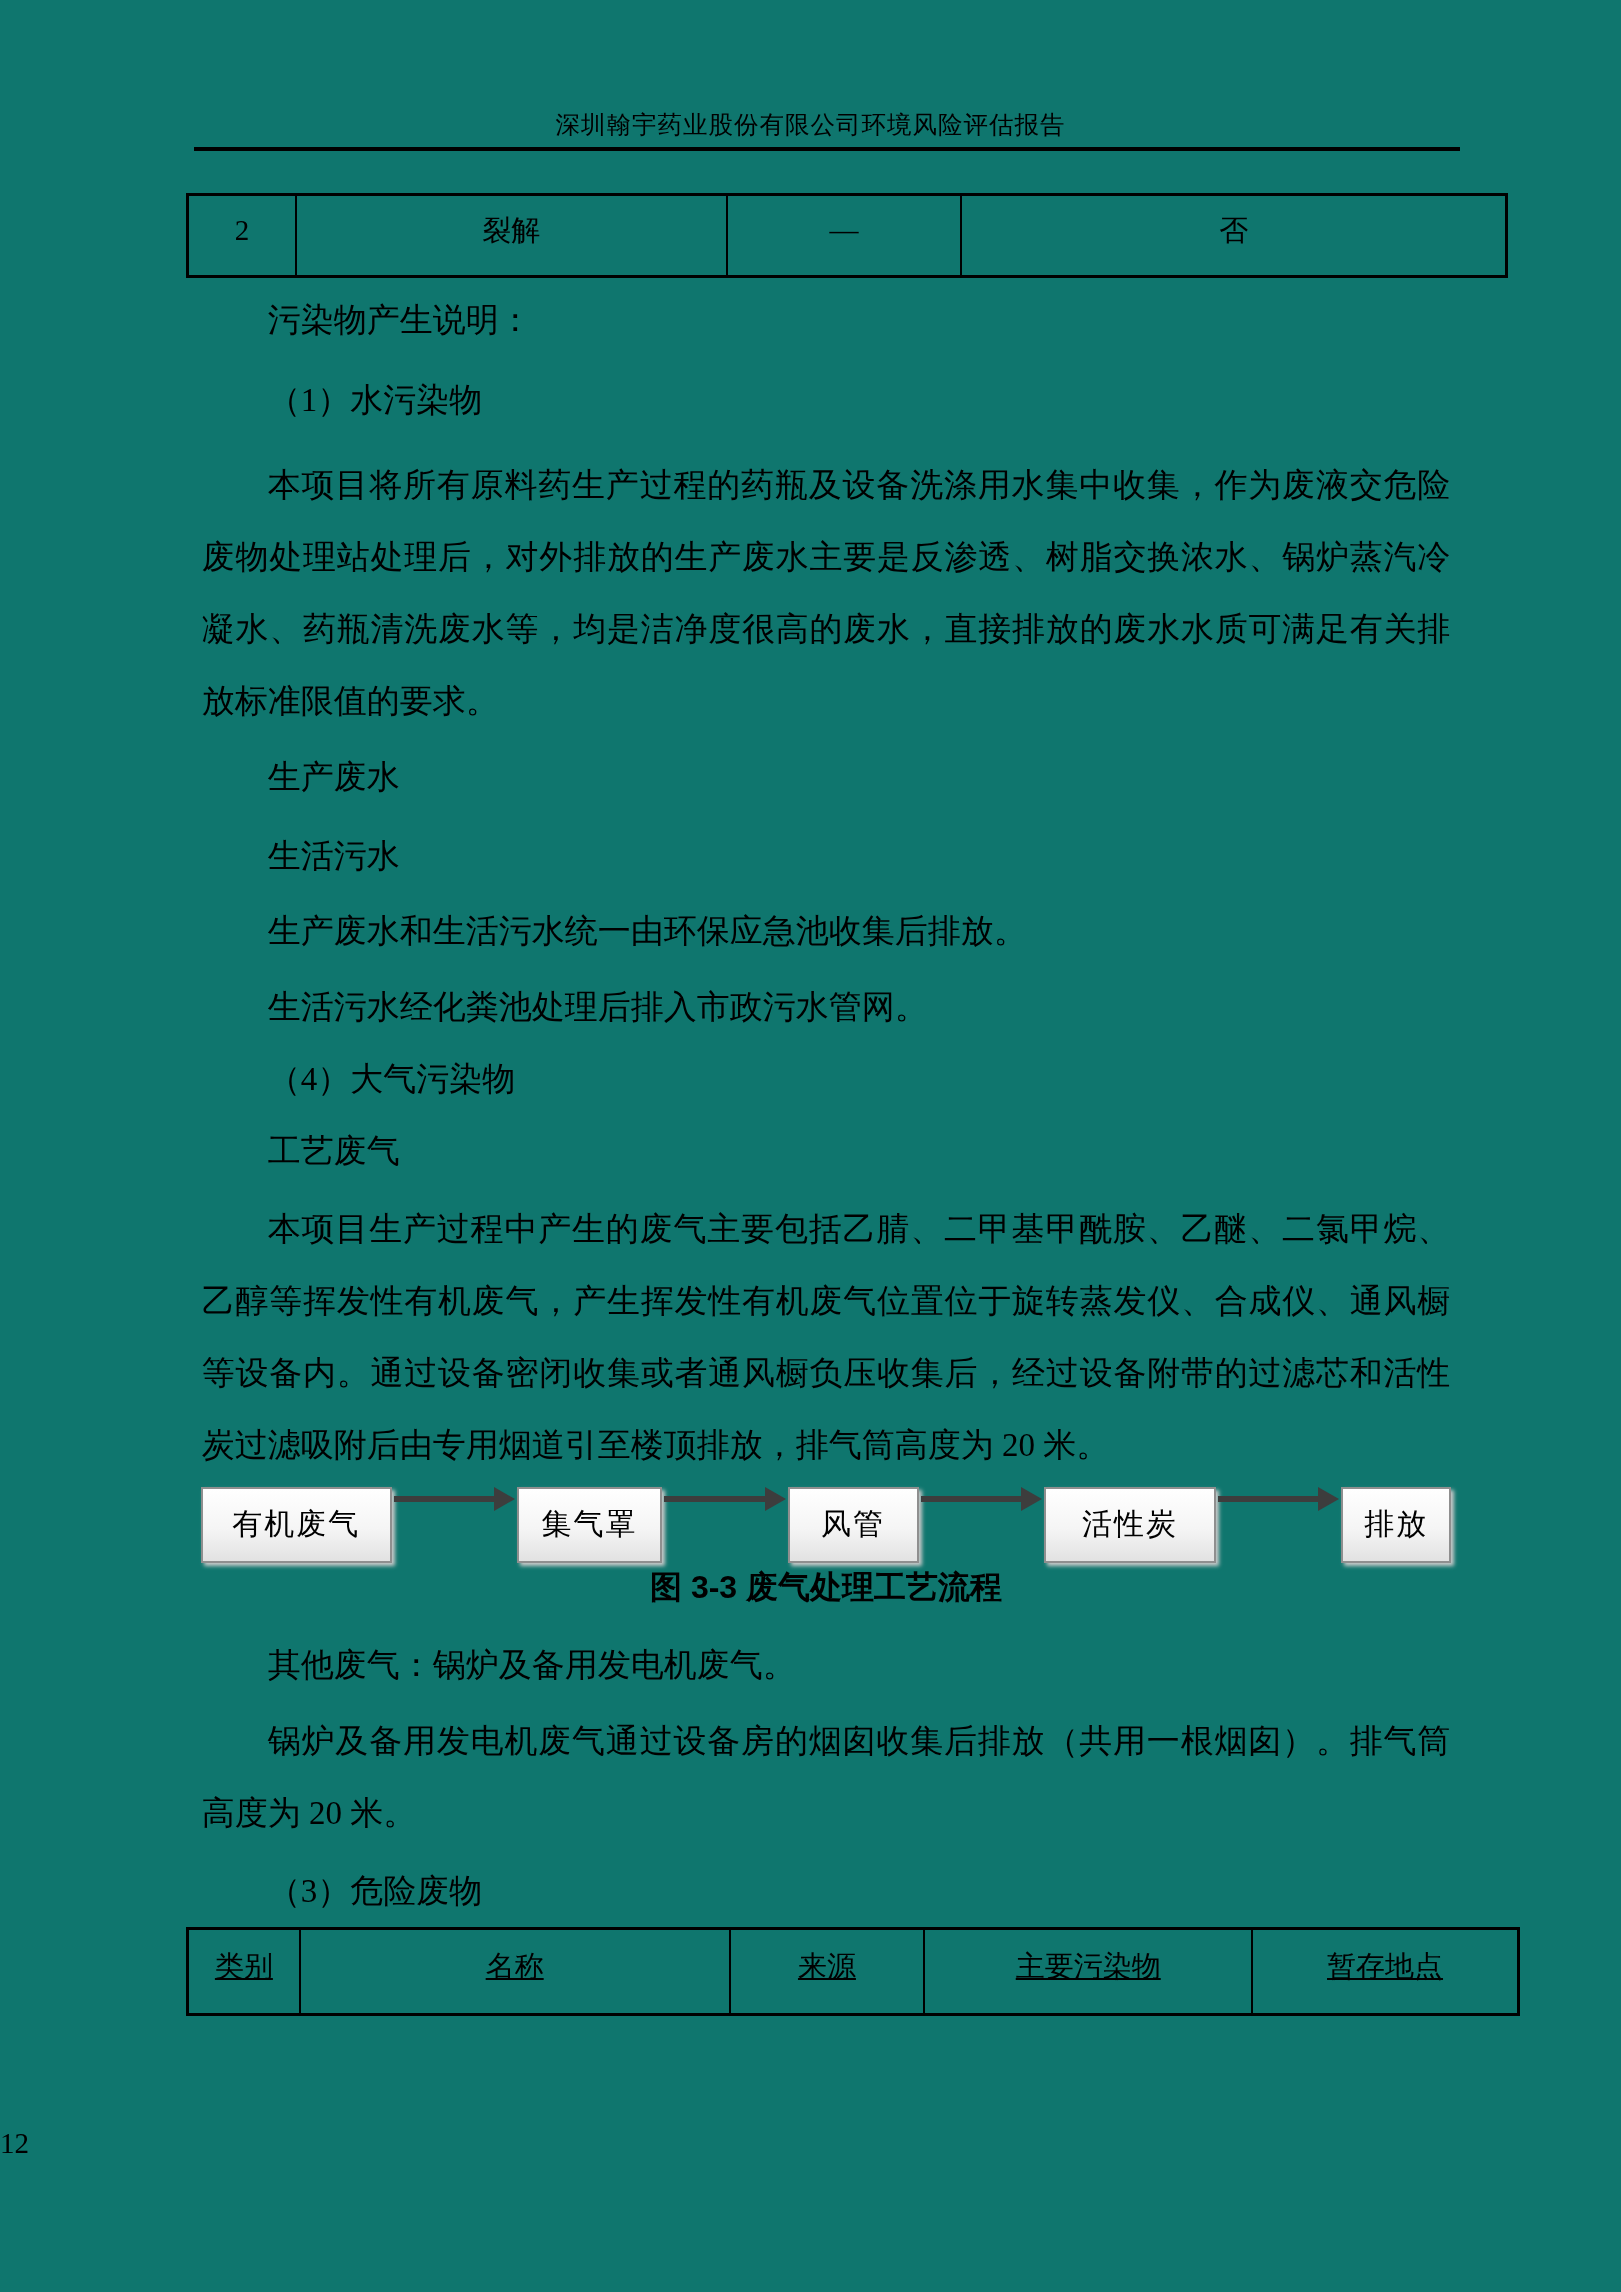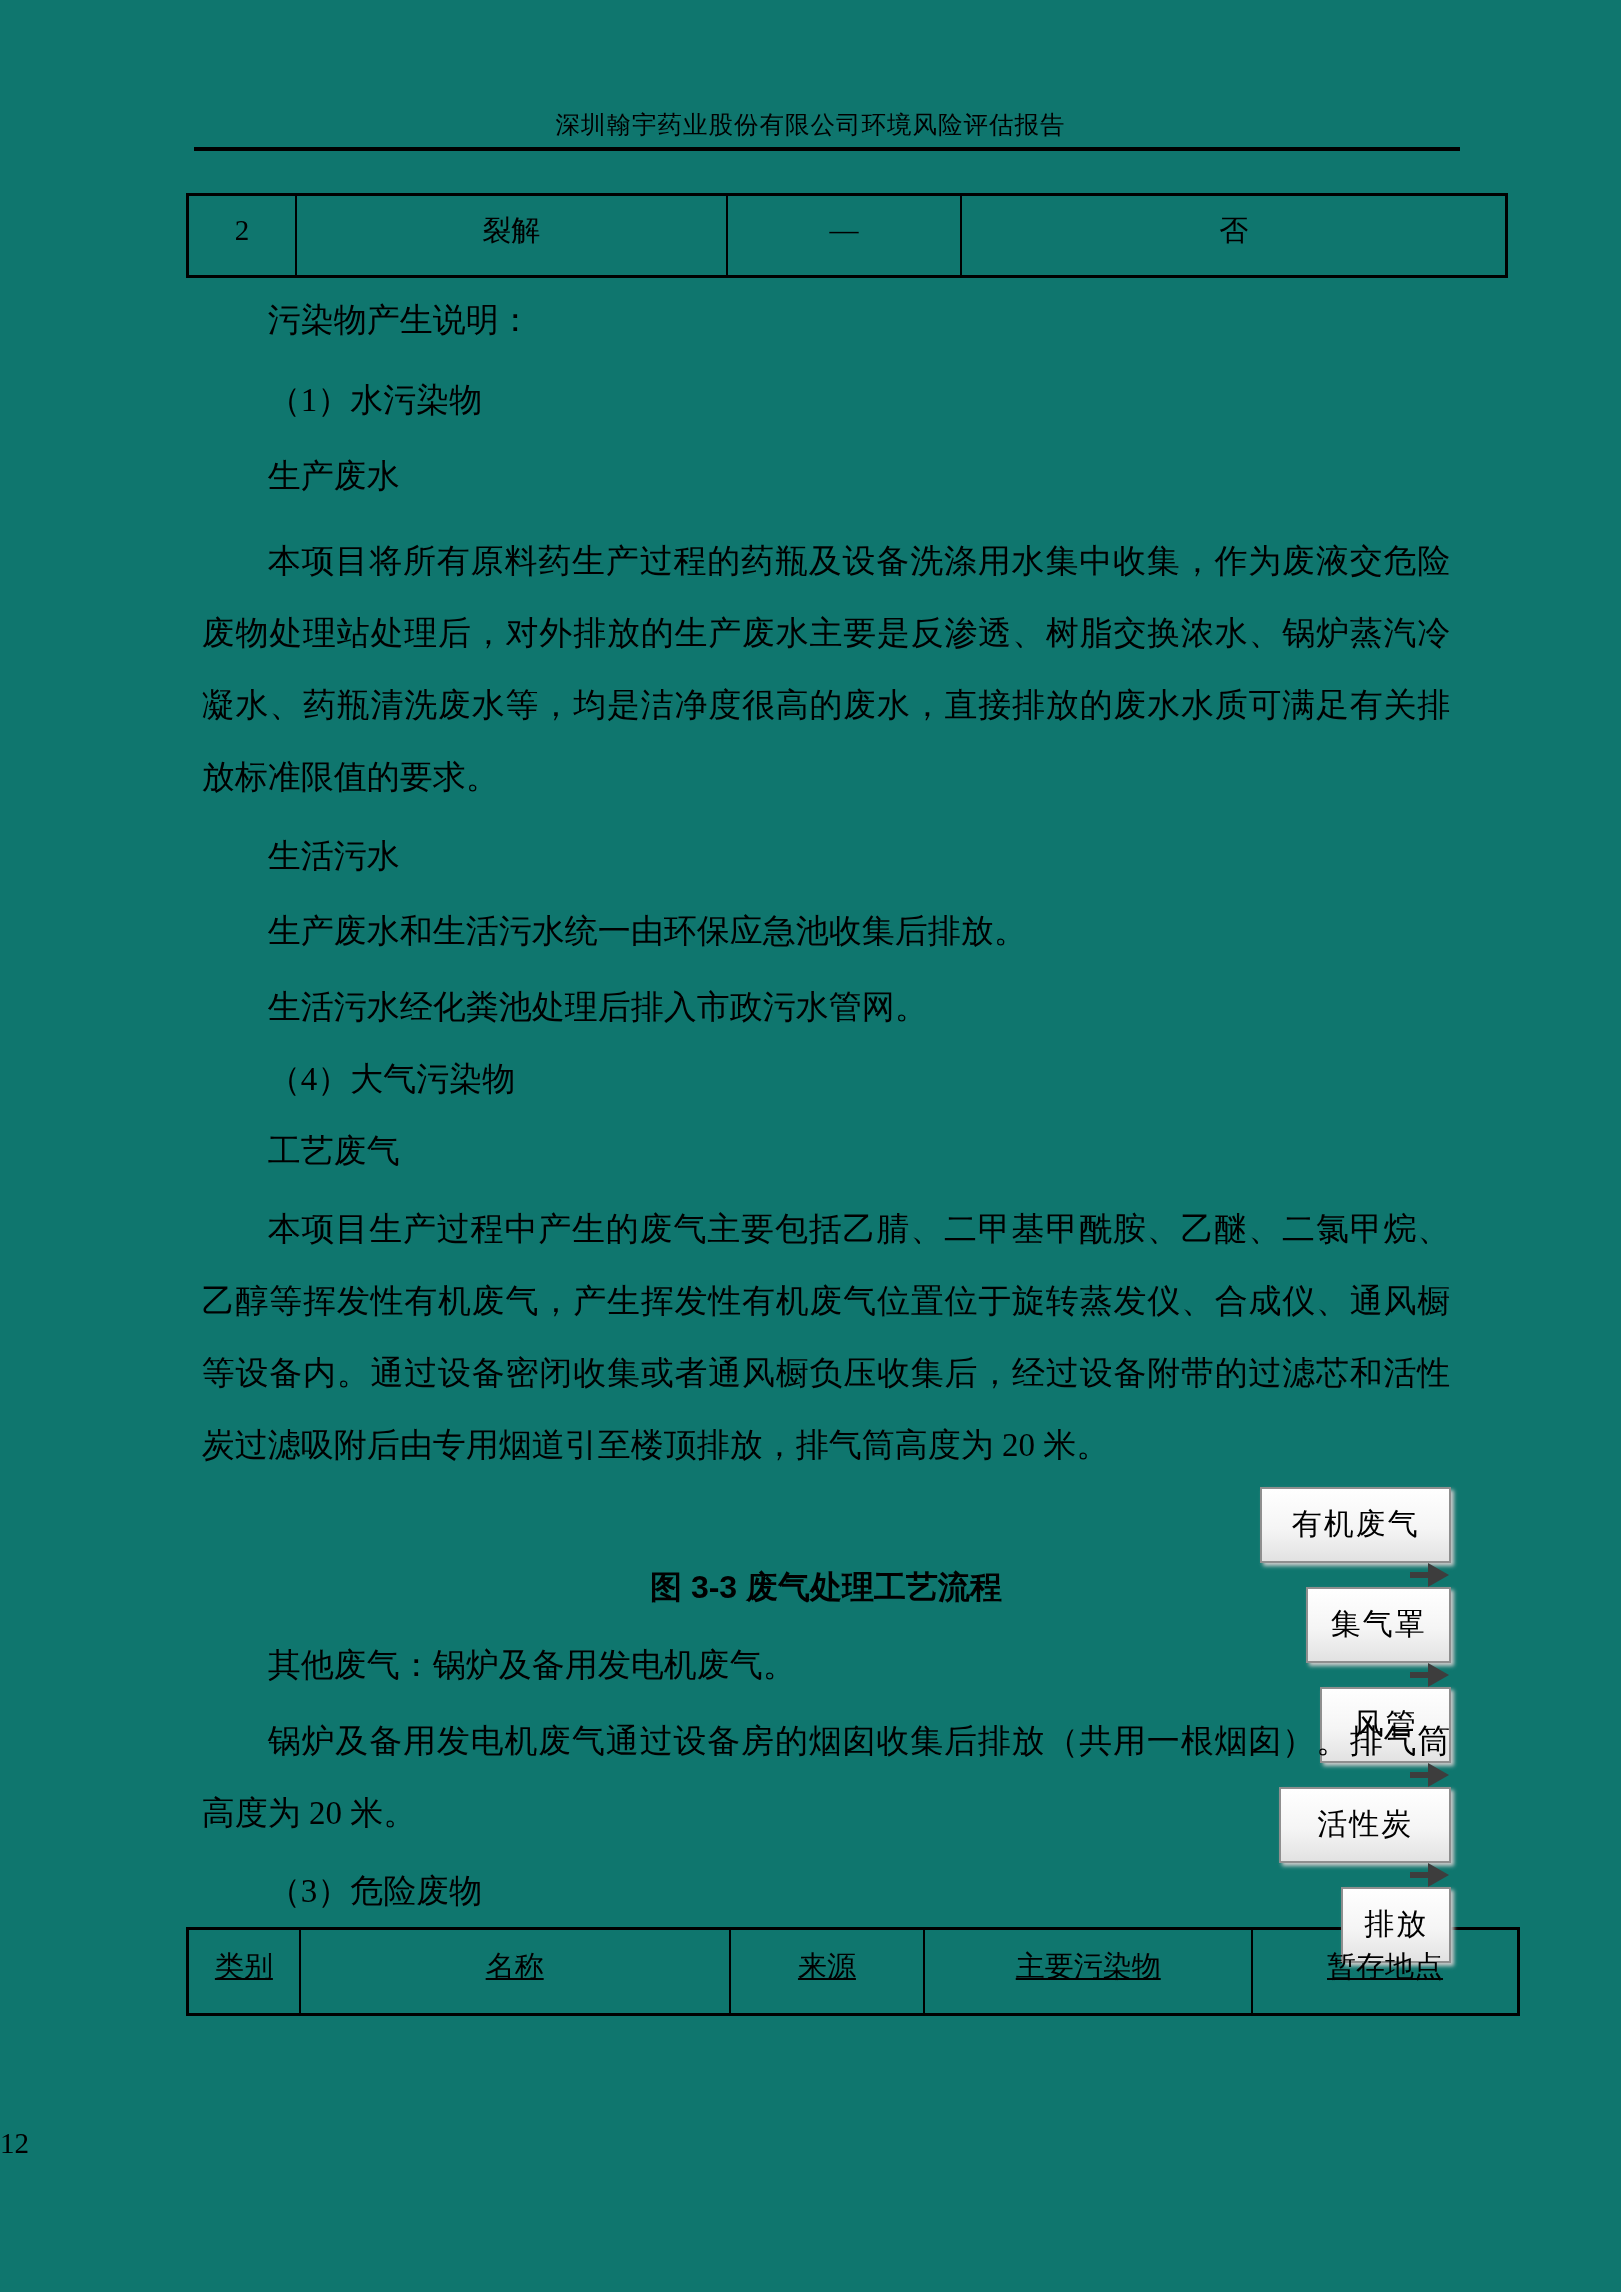--- a/index.html
+++ b/index.html
@@ -23,21 +23,21 @@
     font-weight:normal; font-size:29px; padding:0 3.9px 9.8px 3.9px;
   }
   .tbl-top tr  { height:82px; }
   .tbl-bottom tr { height:86px;text-decoration:underline; }
 
   p.line {
     margin:0 15.7px; line-height:72px; font-size:33px;
     text-indent:2em; text-align:justify; text-align-last:left;
   }
 
-  .flow { display:flex; align-items:flex-end; height:76px; margin:5.9px 14.7px 0 14.7px;flex-direction:column; }
+  .flow { display:flex; align-items:flex-start; height:76px; margin:5.9px 14.7px 0 14.7px; }
   .fbox {
     height:76px; box-sizing:border-box; flex:0 0 auto;
     border:2px solid #8f8f8f;
     background:linear-gradient(180deg,#ffffff 0%,#f5f5f5 55%,#e2e2e2 100%);
     box-shadow:2.9px 2.9px 3.9px #c9c9c9;
     display:flex; align-items:center; justify-content:center;
     font-size:30px; letter-spacing:2px;
   }
   .arrow { flex:1 1 auto; display:flex; align-items:center; min-width:39px; padding:0 2px; }
   .arrow .shaft { flex:1; height:5.9px; background:#3d3d3d; }
@@ -75,22 +75,22 @@
         <td style="width:98px">2</td>
         <td style="width:421px">裂解</td>
         <td style="width:225px">—</td>
         <td style="width:535px">否</td>
       </tr>
     </tbody>
       </table>
 
     <p class="line" style="margin-top:5.9px">污染物产生说明：</p>
     <p class="line" style="margin-top:7.8px">（1）水污染物</p>
+    <p class="line" style="margin-top:13.7px">本项目将所有原料药生产过程的药瓶及设备洗涤用水集中收集，作为废液交危险废物处理站处理后，对外排放的生产废水主要是反渗透、树脂交换浓水、锅炉蒸汽冷凝水、药瓶清洗废水等，均是洁净度很高的废水，直接排放的废水水质可满足有关排放标准限值的要求。</p>
     <p class="line" style="margin-top:3.9px">生产废水</p>
-    <p class="line" style="margin-top:13.7px">本项目将所有原料药生产过程的药瓶及设备洗涤用水集中收集，作为废液交危险废物处理站处理后，对外排放的生产废水主要是反渗透、树脂交换浓水、锅炉蒸汽冷凝水、药瓶清洗废水等，均是洁净度很高的废水，直接排放的废水水质可满足有关排放标准限值的要求。</p>
     <p class="line" style="margin-top:6.9px">生活污水</p>
     <p class="line" style="margin-top:2.9px">生产废水和生活污水统一由环保应急池收集后排放。</p>
     <p class="line" style="margin-top:3.9px">生活污水经化粪池处理后排入市政污水管网。</p>
     <p class="line" style="margin-top:0">（4）大气污染物</p>
     <p class="line" style="margin-top:0">工艺废气</p>
     <p class="line" style="margin-top:5.9px">本项目生产过程中产生的废气主要包括乙腈、二甲基甲酰胺、乙醚、二氯甲烷、乙醇等挥发性有机废气，产生挥发性有机废气位置位于旋转蒸发仪、合成仪、通风橱等设备内。通过设备密闭收集或者通风橱负压收集后，经过设备附带的过滤芯和活性炭过滤吸附后由专用烟道引至楼顶排放，排气筒高度为 20 米。</p>
 
     <div class="flow">
       <div class="fbox" style="width:191px">
         <span>有机废气</span>

